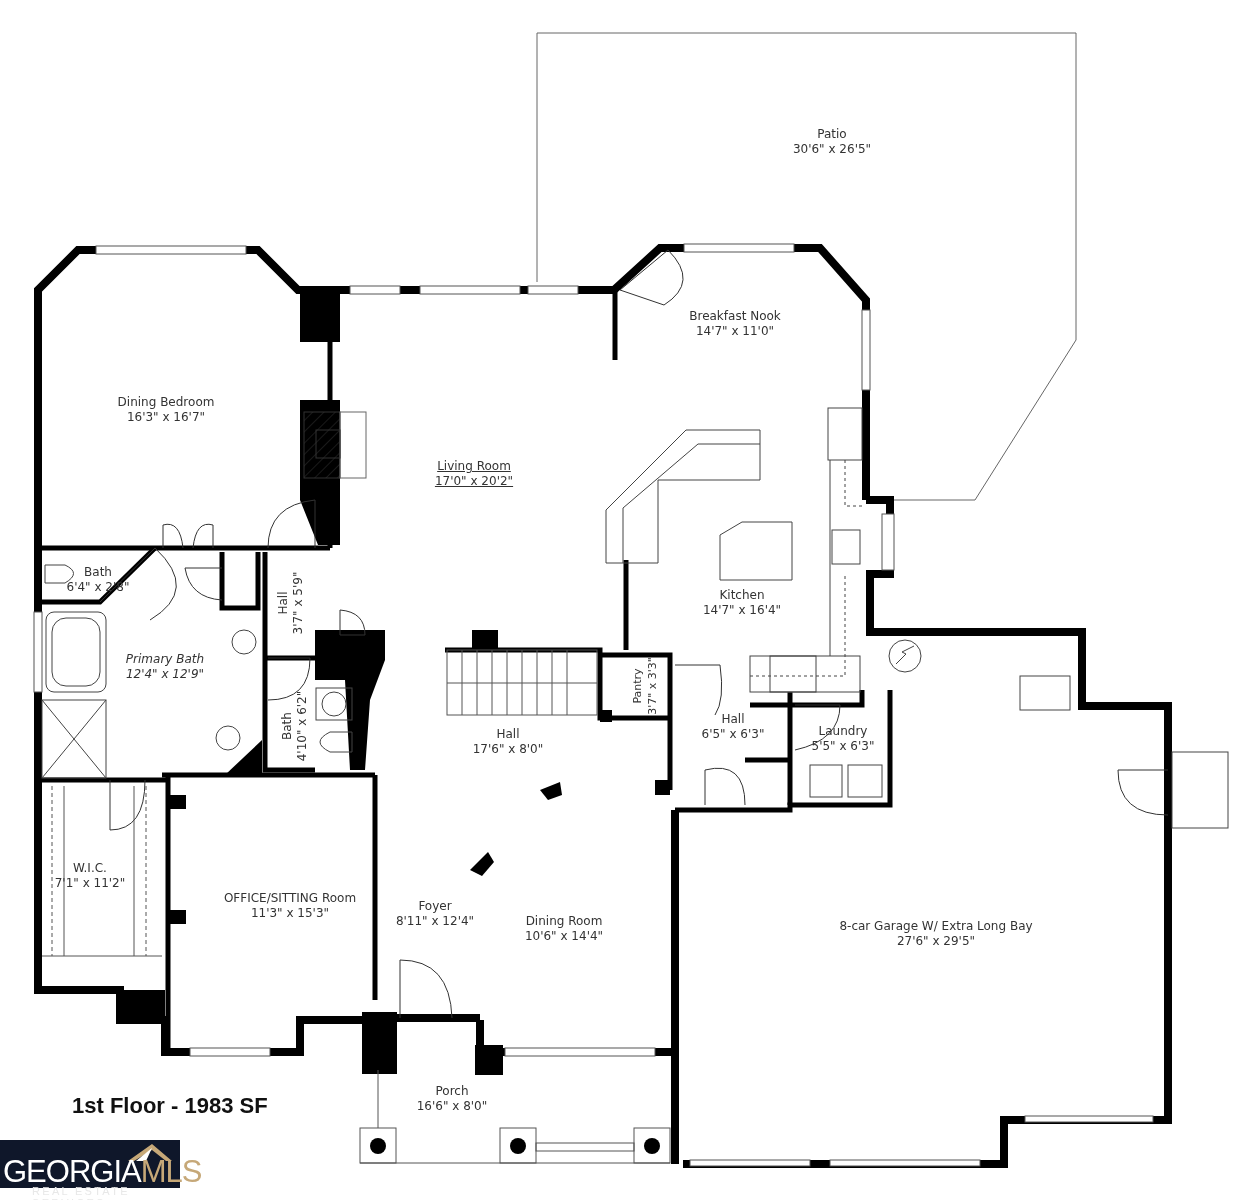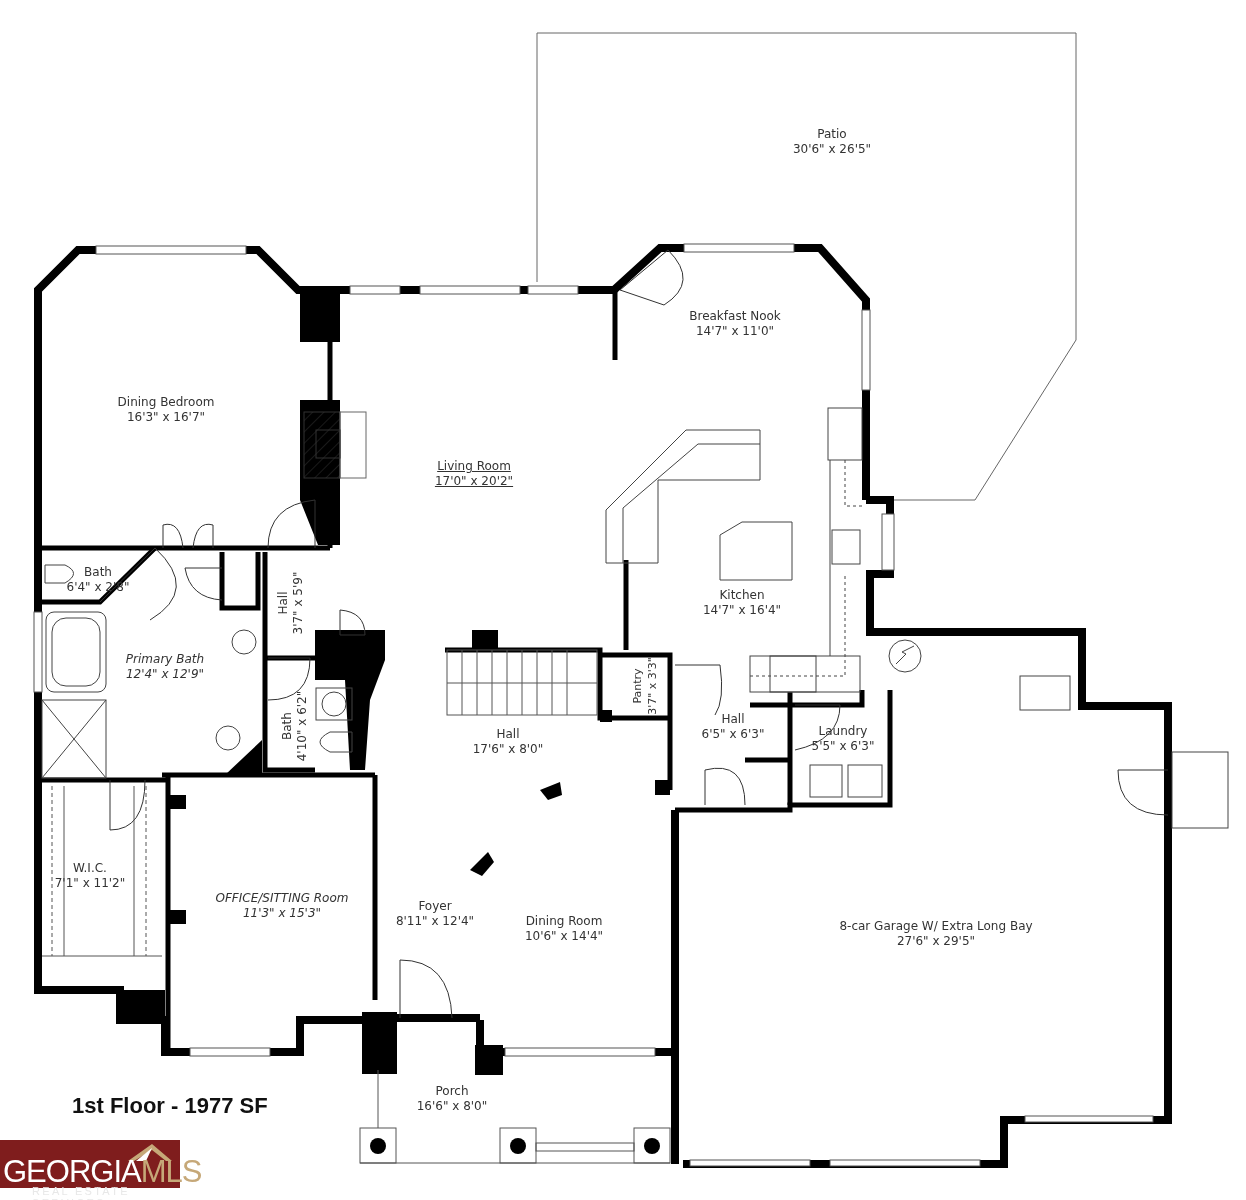--- a/index.html
+++ b/index.html
@@ -2,21 +2,21 @@
 <html><head>
 <meta charset="utf-8">
 <style>
   html, body { margin: 0; padding: 0; background: #ffffff; }
   body { width: 1246px; height: 1200px; position: relative; overflow: hidden; font-family: "DejaVu Sans", sans-serif; }
   #plan { position: absolute; left: 0; top: 0; }
   .room-label { position: absolute; text-align: center; color: #333; font-size: 12px; line-height: 15px; font-family: "DejaVu Sans", sans-serif; white-space: nowrap; transform: translate(-50%, -50%); }
   .room-label.vertical { transform: translate(-50%, -50%) rotate(-90deg); }
   .room-label .name, .room-label .dims { display: block; }
   .floor-title { position: absolute; left: 72px; top: 1093px; font-family: "Liberation Sans", sans-serif; font-weight: bold; font-size: 22px; color: #111; }
-  .logo { position: absolute; left: 0; top: 1140px; width: 180px; height: 48px; background: #7f1d1d; }
+  .logo { position: absolute; left: 0; top: 1140px; width: 180px; height: 48px; background: #0f172a; }
   .logo-main { position: absolute; left: 3px; top: 14px; font-family: "Liberation Sans", sans-serif; font-size: 31px; letter-spacing: -1px; color: #ffffff; }
   .logo-main .accent { color: #c6a878; }
   .logo-sub { position: absolute; left: 32px; top: 45px; font-family: Liberation Sans, sans-serif; font-size: 11px; letter-spacing: 2.3px; color: #e8e8e8; }
   .logo-roof { position: absolute; left: 128px; top: 2px; }
 </style>
 </head>
 <body>
 
 <svg id="plan" width="1246" height="1200" viewBox="0 0 1246 1200" xmlns="http://www.w3.org/2000/svg">
 
@@ -244,42 +244,42 @@
   <span class="dims">6'5" x 6'3"</span>
 </div>
 <div class="room-label" style="left:843px; top:739px;">
   <span class="name">Laundry</span>
   <span class="dims">5'5" x 6'3"</span>
 </div>
 <div class="room-label" style="left:90px; top:876px;">
   <span class="name">W.I.C.</span>
   <span class="dims">7'1" x 11'2"</span>
 </div>
-<div class="room-label" style="left:282px; top:906px;font-style:italic;">
+<div class="room-label" style="left:290px; top:906px;">
   <span class="name">OFFICE/SITTING Room</span>
   <span class="dims">11'3" x 15'3"</span>
 </div>
 <div class="room-label" style="left:435px; top:914px;">
   <span class="name">Foyer</span>
   <span class="dims">8'11" x 12'4"</span>
 </div>
 <div class="room-label" style="left:564px; top:929px;">
   <span class="name">Dining Room</span>
   <span class="dims">10'6" x 14'4"</span>
 </div>
 <div class="room-label" style="left:936px; top:934px;">
   <span class="name">8-car Garage W/ Extra Long Bay</span>
   <span class="dims">27'6" x 29'5"</span>
 </div>
 <div class="room-label" style="left:452px; top:1099px;">
   <span class="name">Porch</span>
   <span class="dims">16'6" x 8'0"</span>
 </div>
 
-<div class="floor-title">1st Floor - 1977 SF</div>
+<div class="floor-title">1st Floor - 1983 SF</div>
 
 <div class="logo">
   <svg class="logo-roof" width="44" height="20" viewBox="0 0 44 20">
     <polygon points="0,19 24,2 44,19 38,19 24,8 6,19" fill="#c6a878"></polygon>
     <polygon points="8,19 24,6 18,19" fill="#ffffff"></polygon>
   </svg>
   <div class="logo-main"><span>GEORGIA</span><span class="accent">MLS</span></div>
   <div class="logo-sub">REAL ESTATE SERVICES</div>
 </div>
 

